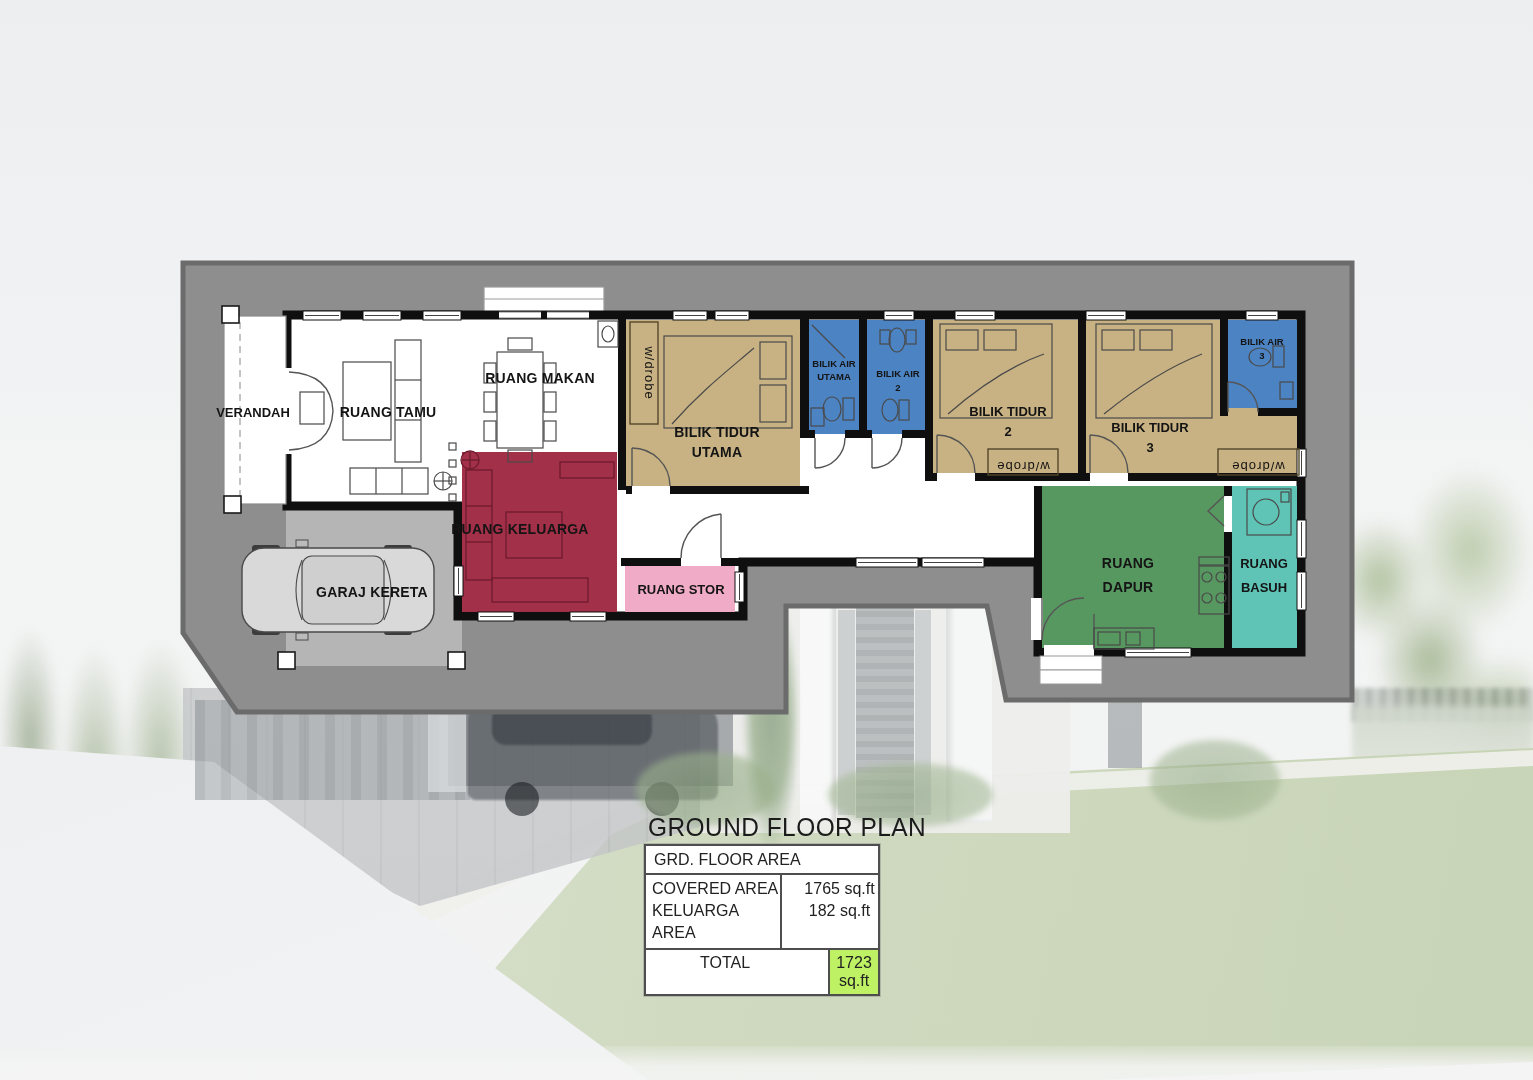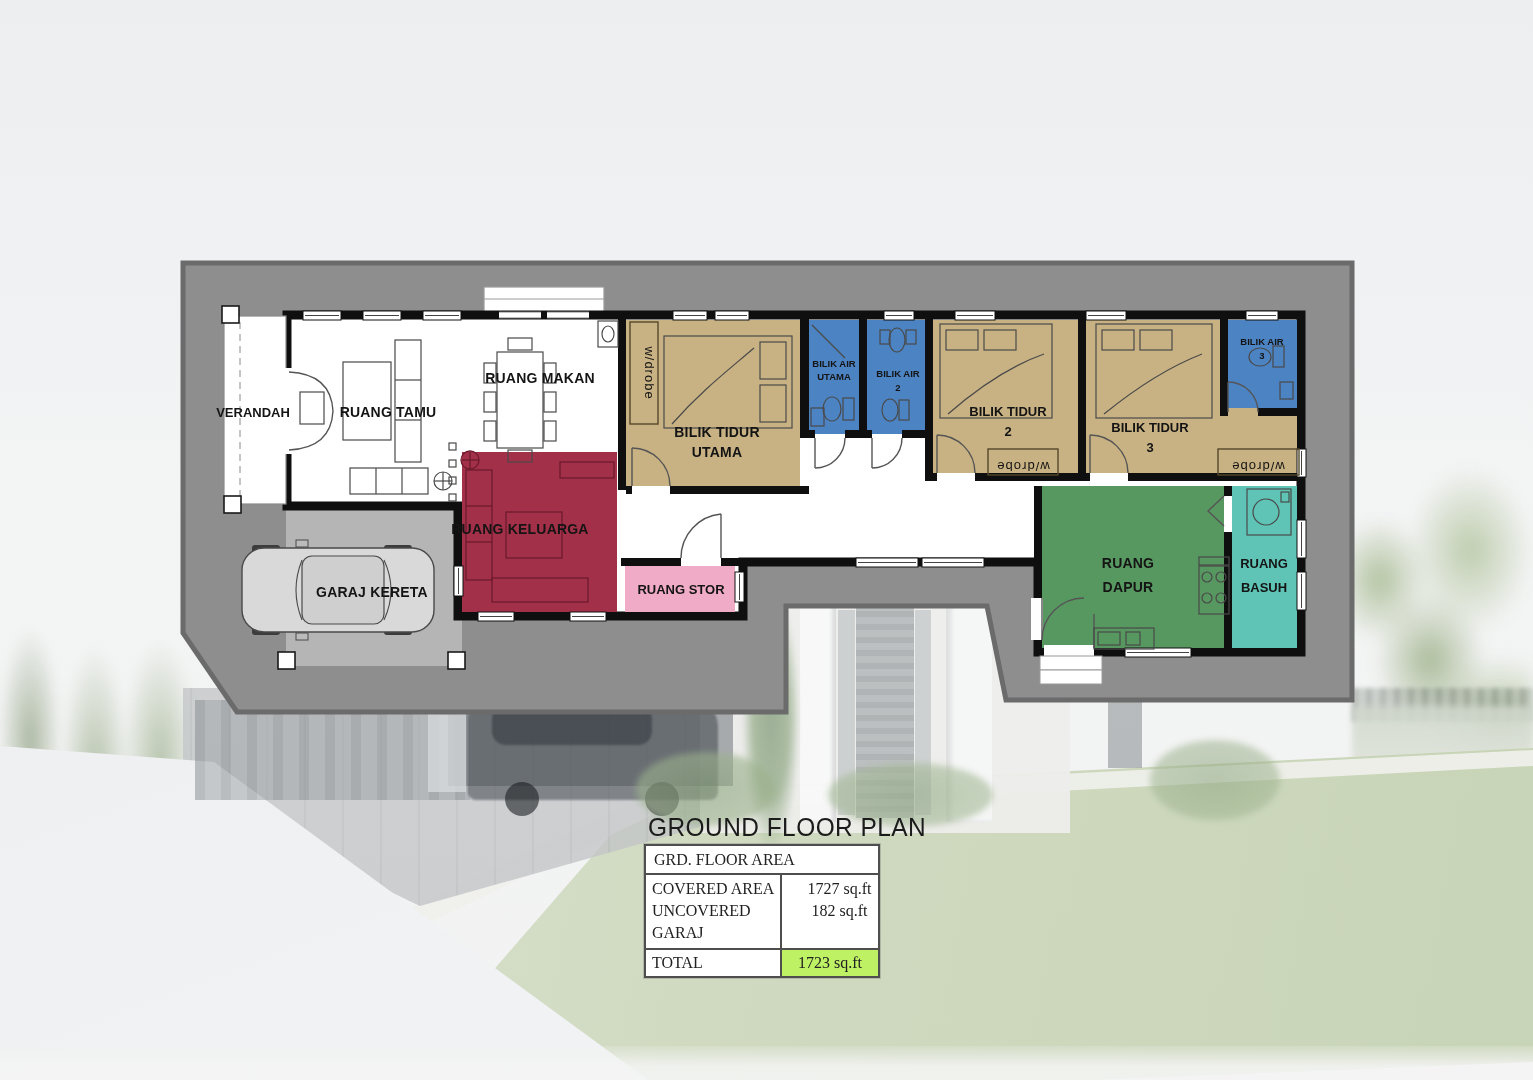--- a/index.html
+++ b/index.html
@@ -80,26 +80,26 @@
   .fx{fill:none;stroke:#4a4a4a;stroke-width:1.2;}
   .fxd{fill:none;stroke:#6e1b2e;stroke-width:1.3;}
   .door{fill:none;stroke:#555;stroke-width:1.4;}
   .win{fill:#ffffff;stroke:#111;stroke-width:1;}
   .winl{stroke:#111;stroke-width:.8;}
 
   
   .plan-title{left:648px;top:812px;width:300px;font-size:26px;letter-spacing:.5px;
     color:#1b1b1b;transform:scaleX(.94);transform-origin:left top;}
   .tbl{left:644px;top:844px;width:232px;background:#fff;border:2px solid #4e4e4e;
-    box-shadow:0 0 0 1px rgba(120,120,120,.35);color:#222;font-size:16px;font-family:Liberation Serif, serif;}
+    box-shadow:0 0 0 1px rgba(120,120,120,.35);color:#222;font-size:16px;}
   .tbl .hdr{padding:5px 8px 4px;border-bottom:2px solid #4e4e4e;}
   .tbl .mid{display:grid;grid-template-columns:136px 1fr;border-bottom:2px solid #4e4e4e;gap:19px;}
   .tbl .mid .labels{border-right:2px solid #4e4e4e;padding:3px 0 4px 6px;line-height:22px;}
   .tbl .mid .vals{text-align:center;padding:3px 0 4px;line-height:22px;}
-  .tbl .tot{display:grid;grid-template-columns:136px 1fr;}
+  .tbl .tot{display:grid;grid-template-columns:136px 1fr;padding-left:48px;}
   .tbl .tot .tl{padding:4px 0 4px 6px;border-right:2px solid #4e4e4e;}
   .tbl .tot .tv{text-align:center;padding:4px 0;}
 </style>
 </head>
 <body>
 
 <div id="stage">
 
   <div class="bg-sky"></div>
   <div class="bg-right-trees"></div>
@@ -435,24 +435,24 @@
     <text class="rl-s" x="1264" y="568">RUANG</text>
     <text class="rl-s" x="1264" y="592">BASUH</text>
   </svg>
 
   <div class="plan-title">GROUND FLOOR PLAN</div>
   <div class="tbl">
     <div class="hdr">GRD. FLOOR AREA</div>
     <div class="mid">
       <div class="labels">
         <div>COVERED AREA</div>
-        <div>UNCOVERED GARAJ</div>
+        <div>KELUARGA AREA</div>
       </div>
       <div class="vals">
-        <div>1727 sq.ft</div>
+        <div>1765 sq.ft</div>
         <div>182 sq.ft</div>
       </div>
     </div>
     <div class="tot">
       <div class="tl">TOTAL</div>
       <div class="tv" style="background: #bef264;">1723 sq.ft</div>
     </div>
   </div>
 
 </div>

